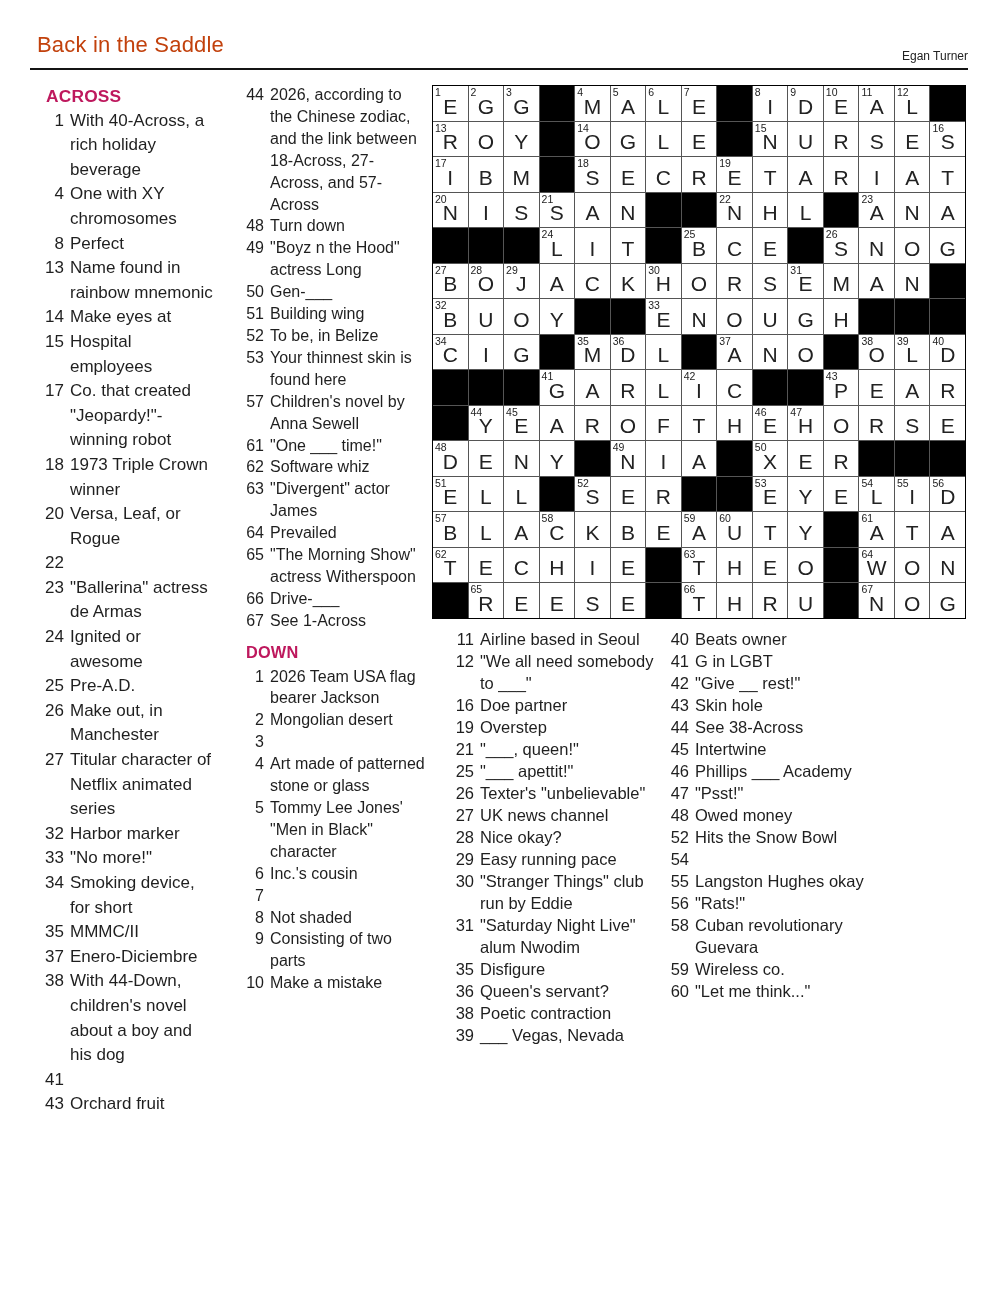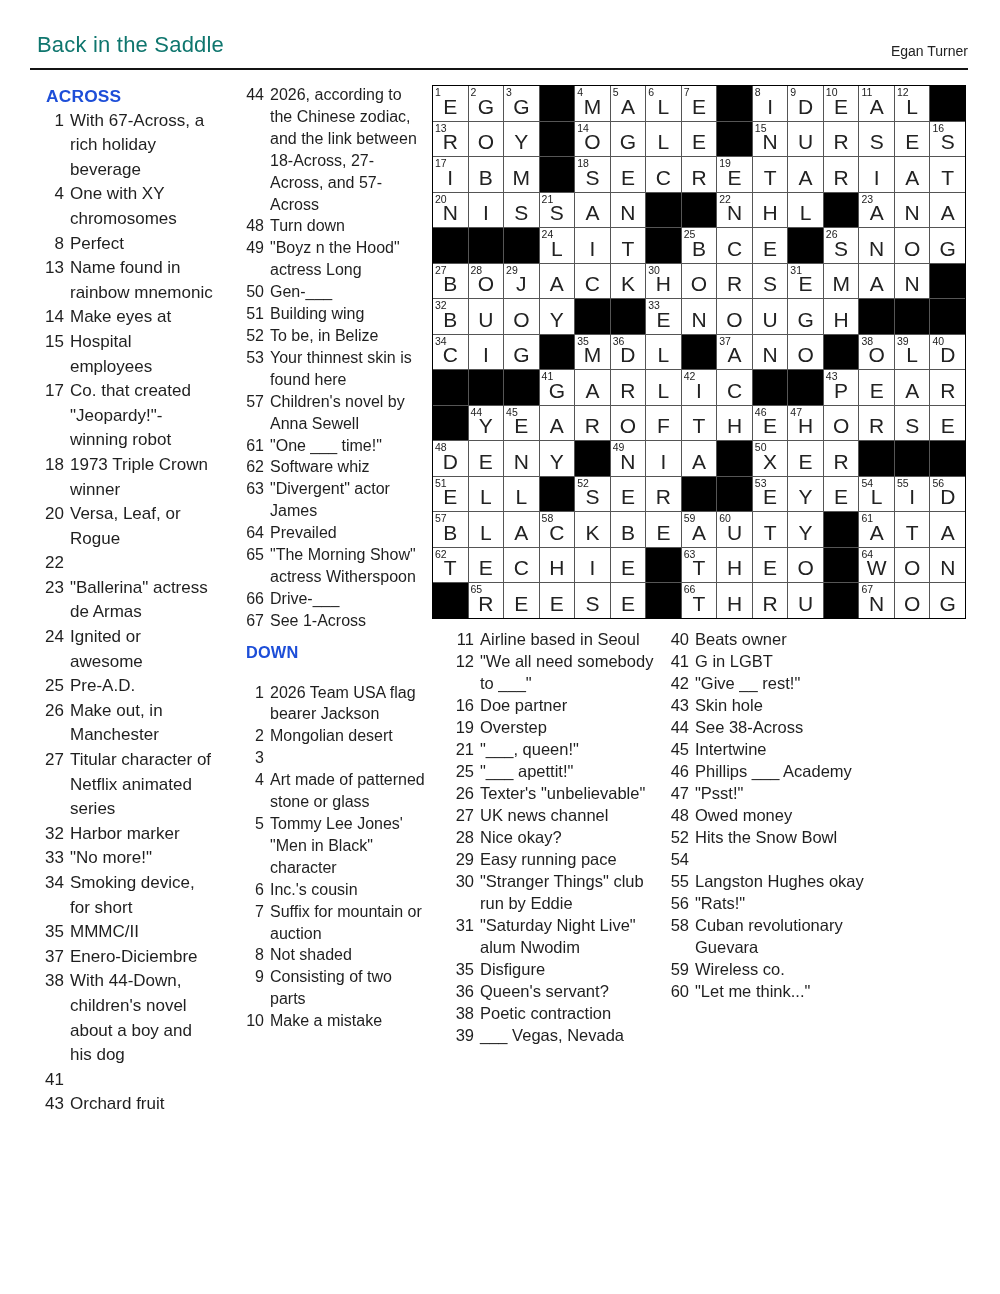--- a/index.html
+++ b/index.html
@@ -2,32 +2,32 @@
 <html><head>
 <meta charset="utf-8">
 <style>
   html,body{margin:0;padding:0;}
   body{
     width:1000px;height:1294px;position:relative;background:#ffffff;
     font-family:"Liberation Sans",sans-serif;color:#1f1f1f;
     -webkit-font-smoothing:antialiased;
   }
   
-  .page-title{position:absolute;left:37px;top:32px;font-size:22px;color:#0f766e;letter-spacing:.2px;}
-  .byline{position:absolute;right:32px;top:43px;font-size:14px;color:#222;}
+  .page-title{position:absolute;left:37px;top:32px;font-size:22px;color:#c2410c;letter-spacing:.2px;}
+  .byline{position:absolute;right:32px;top:49px;font-size:12px;color:#222;}
   .rule{position:absolute;left:30px;right:32px;top:68px;height:2px;background:#141414;}
 
   
   .clue-col{position:absolute;}
   #col1{left:40px;top:84px;width:178px;font-size:17px;line-height:24.6px;}
   #col2{left:240px;top:84px;width:186px;font-size:16px;line-height:21.9px;}
   #col3{left:450px;top:628px;width:214px;font-size:16.5px;line-height:22px;}
   #col4{left:665px;top:628px;width:222px;font-size:16.5px;line-height:22px;}
-  .sec{font-weight:bold;margin:0;padding-left:6px;font-size:1.02em;letter-spacing:.2px;color:#1d4ed8;}
-  .dhead{margin-top:10px;margin-bottom:18px;}
+  .sec{font-weight:bold;margin:0;padding-left:6px;font-size:1.02em;letter-spacing:.2px;color:#be185d;}
+  .dhead{margin-top:10px;margin-bottom:2px;}
   .clue{display:flex;align-items:flex-start;}
   .clue .num{flex:none;width:24px;text-align:right;padding-right:6px;}
   .clue .txt{flex:1;min-width:0;}
 
   
   #grid{
     position:absolute;left:432px;top:85px;width:534px;height:534px;
     display:grid;grid-template-columns:repeat(15,1fr);grid-template-rows:repeat(15,1fr);
     gap:1px;background:#555;border:1px solid #000;box-sizing:border-box;
   }
@@ -703,21 +703,21 @@
     <div class="cell">
       <span class="cl">G</span>
     </div>
   </div>
 
 <div class="clue-col" id="col1">
   <h2 class="sec">ACROSS</h2>
   <div class="clue-list">
       <div class="clue">
         <span class="num">1</span>
-        <span class="txt">With 67-Across, a rich holiday beverage</span>
+        <span class="txt">With 40-Across, a rich holiday beverage</span>
       </div>
       <div class="clue">
         <span class="num">4</span>
         <span class="txt">One with XY chromosomes</span>
       </div>
       <div class="clue">
         <span class="num">8</span>
         <span class="txt">Perfect</span>
       </div>
       <div class="clue">
@@ -884,21 +884,20 @@
       <div class="clue">
         <span class="num">5</span>
         <span class="txt">Tommy Lee Jones' "Men in Black" character</span>
       </div>
       <div class="clue">
         <span class="num">6</span>
         <span class="txt">Inc.'s cousin</span>
       </div>
       <div class="clue">
         <span class="num">7</span>
-        <span class="txt">Suffix for mountain or auction</span>
       </div>
       <div class="clue">
         <span class="num">8</span>
         <span class="txt">Not shaded</span>
       </div>
       <div class="clue">
         <span class="num">9</span>
         <span class="txt">Consisting of two parts</span>
       </div>
       <div class="clue">

